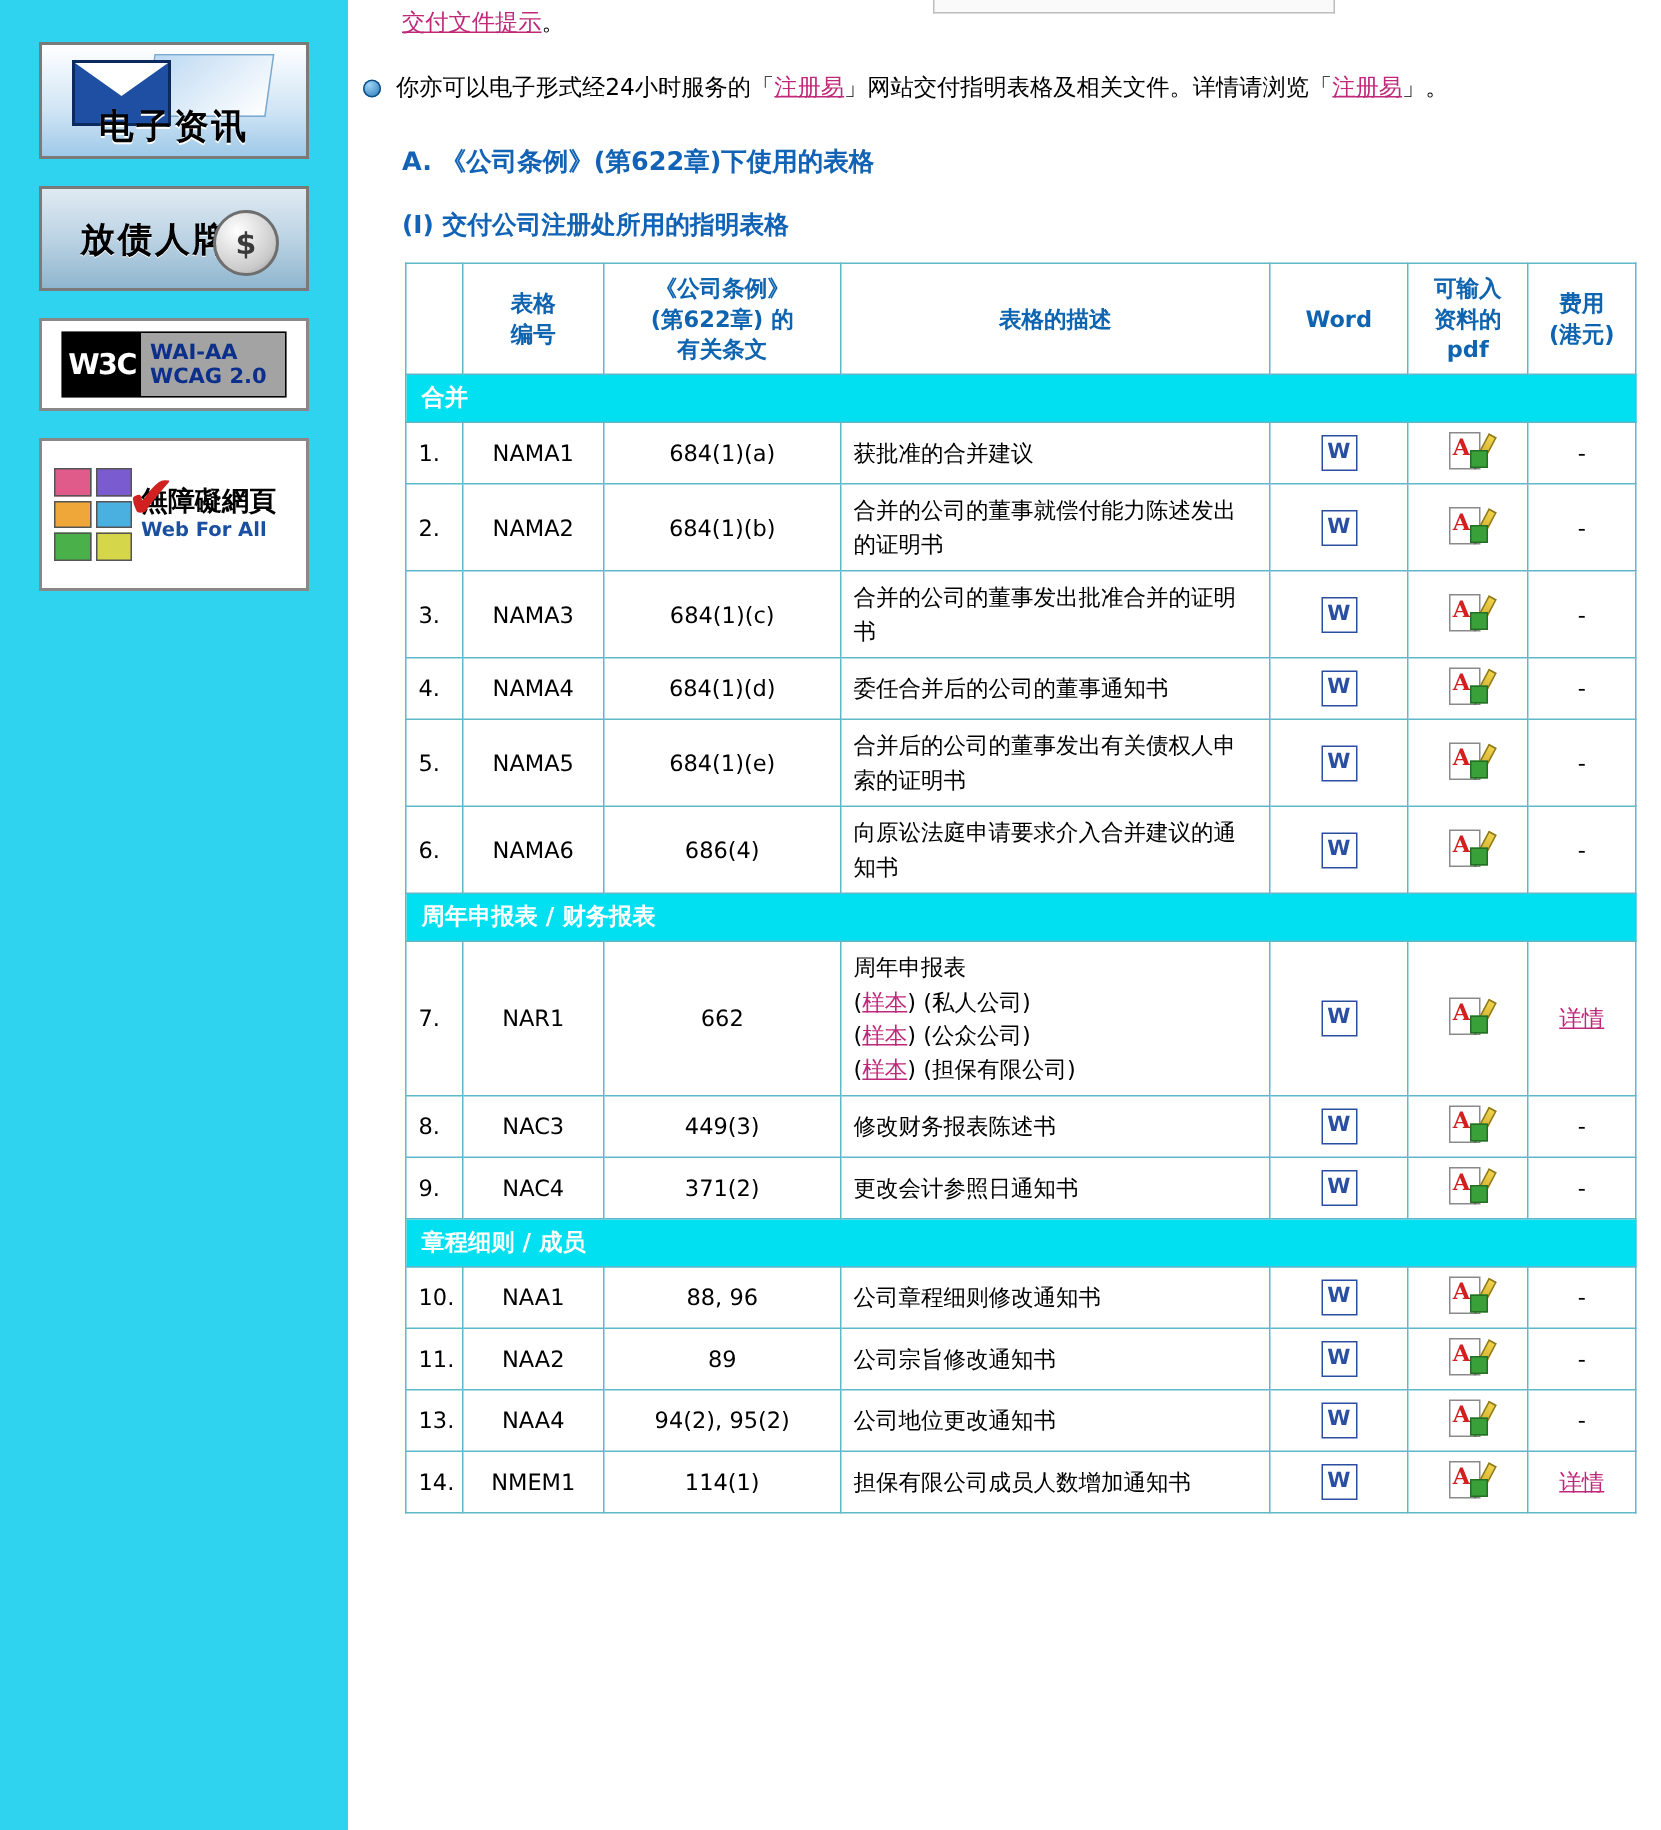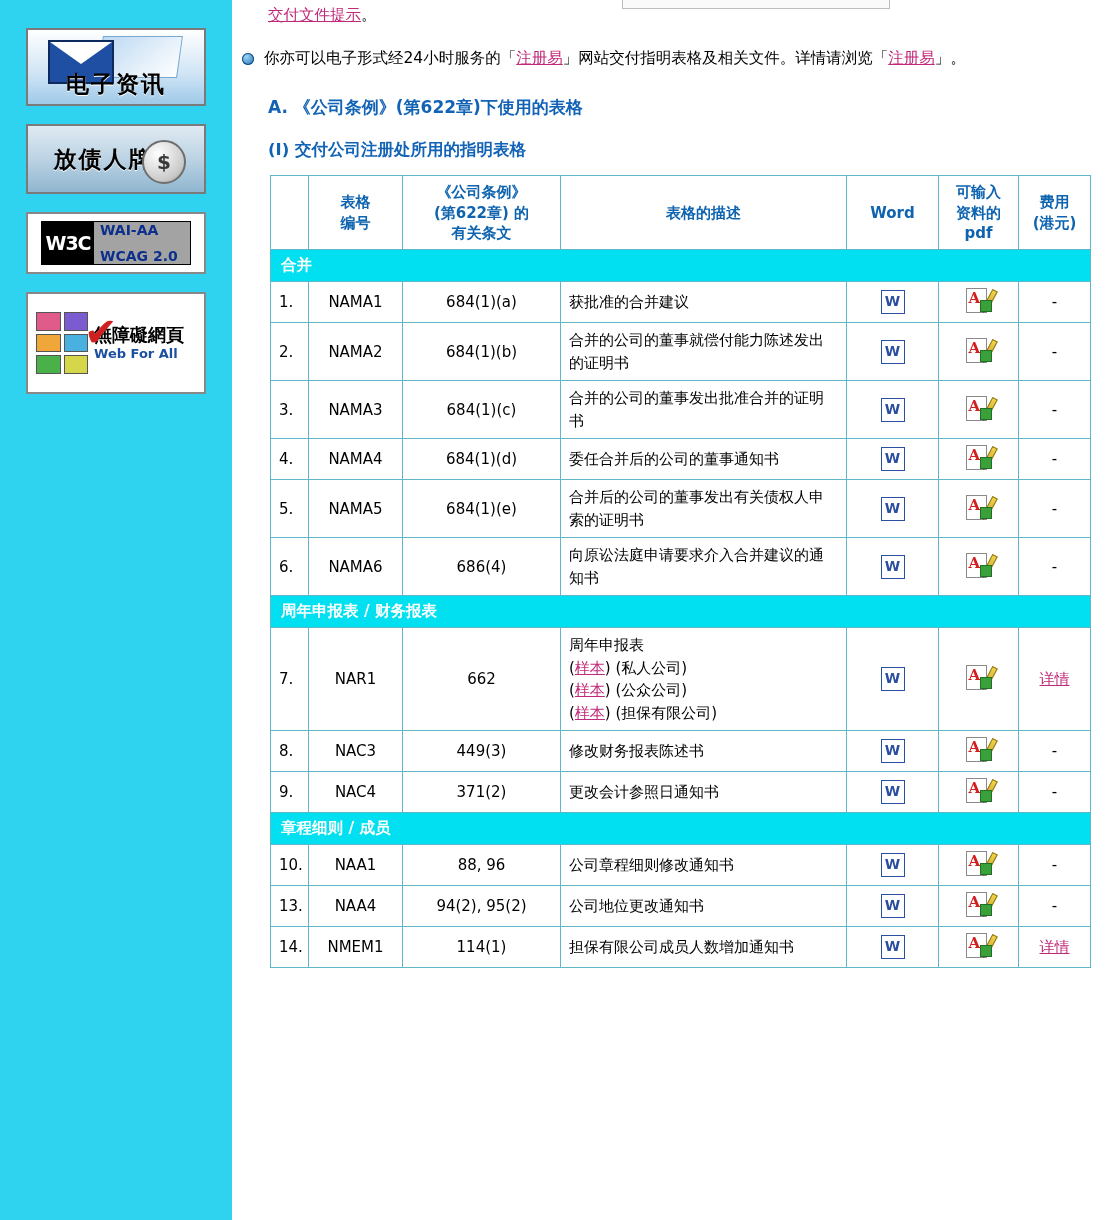--- a/index.html
+++ b/index.html
@@ -68,21 +68,21 @@
   .w3c-badge{
     display:flex;align-items:stretch;border:1px solid #000;height:42px;width:148px;
     background:#a3a3a3;
   }
   .w3c-left{
     background:#000;color:#fff;font-weight:bold;font-size:19px;
     display:flex;align-items:center;justify-content:center;width:52px;
     letter-spacing:-1px;
   }
   .w3c-right{
-    flex:1;display:flex;flex-direction:column;justify-content:space-between;
+    flex:1;display:flex;flex-direction:column;justify-content:center;
     padding-left:6px;color:#0b2f8a;font-weight:bold;font-size:14px;line-height:1.15;
   }
   .wfa{
     display:flex;align-items:center;width:160px;height:76px;
   }
   .wfa-grid{
     width:52px;height:62px;display:grid;grid-template-columns:1fr 1fr;
     grid-template-rows:1fr 1fr 1fr;gap:3px;
   }
   .wfa-grid i{display:block;border:1px solid #555;}
@@ -395,20 +395,29 @@
           <tr>
             <td class="no">10.</td>
             <td class="code">NAA1</td>
             <td class="prov">88, 96</td>
             <td class="desc"><span>公司章程细则修改通知书</span></td>
             <td class="ctr"><span class="word-ico">W</span></td>
             <td class="ctr"><span class="pdf-ico"><span class="sheet"></span><span class="a">A</span><span class="pen"></span><span class="green"></span></span></td>
             <td class="fee"><span class="dash">-</span></td>
           </tr>
           <tr>
+            <td class="no">11.</td>
+            <td class="code">NAA2</td>
+            <td class="prov">89</td>
+            <td class="desc"><span>公司宗旨修改通知书</span></td>
+            <td class="ctr"><span class="word-ico">W</span></td>
+            <td class="ctr"><span class="pdf-ico"><span class="sheet"></span><span class="a">A</span><span class="pen"></span><span class="green"></span></span></td>
+            <td class="fee"><span class="dash">-</span></td>
+          </tr>
+          <tr>
             <td class="no">13.</td>
             <td class="code">NAA4</td>
             <td class="prov">94(2), 95(2)</td>
             <td class="desc"><span>公司地位更改通知书</span></td>
             <td class="ctr"><span class="word-ico">W</span></td>
             <td class="ctr"><span class="pdf-ico"><span class="sheet"></span><span class="a">A</span><span class="pen"></span><span class="green"></span></span></td>
             <td class="fee"><span class="dash">-</span></td>
           </tr>
           <tr>
             <td class="no">14.</td>

